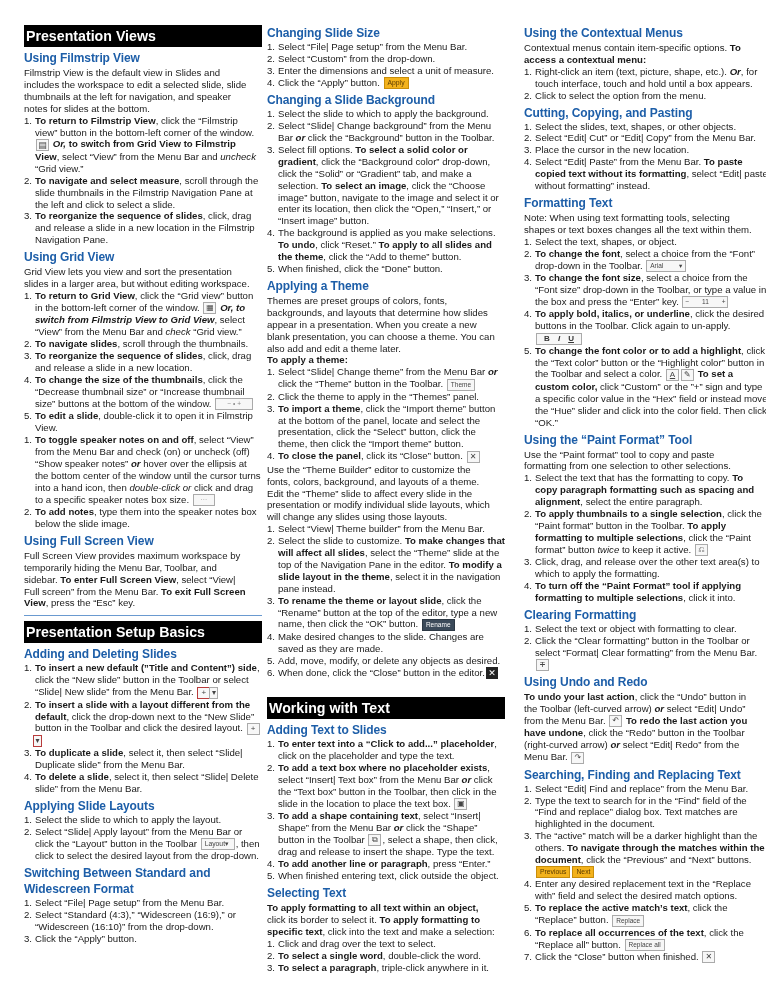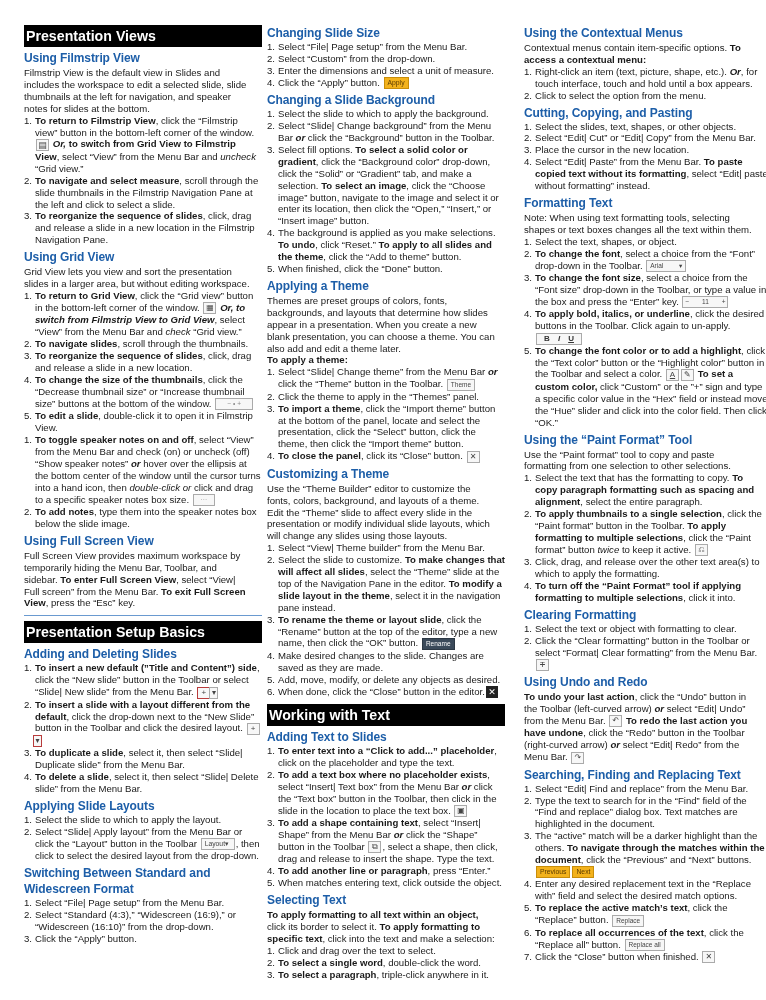--- a/index.html
+++ b/index.html
@@ -152,40 +152,39 @@
   <div class="h2">Applying a Theme</div>
   <div class="para">Themes are preset groups of colors, fonts, backgrounds, and layouts that determine how slides appear in a presentation. When you create a new blank presentation, you can choose a theme. You can also add and edit a theme later.</div>
   <div><b>To apply a theme:</b></div>
   <ol class="steps">
     <li><span class="num">1.</span><span>Select “Slide| Change theme” from the Menu Bar </span><b><i>or</i></b><span> click the “Theme” button in the Toolbar.</span> <span class="ui theme">Theme</span></li>
     <li><span class="num">2.</span><span>Click the theme to apply in the “Themes” panel.</span></li>
     <li><span class="num">3.</span><b>To import a theme</b><span>, click the “Import theme” button at the bottom of the panel, locate and select the presentation, click the “Select” button, click the theme, then click the “Import theme” button.</span></li>
     <li><span class="num">4.</span><b>To close the panel</b><span>, click its “Close” button.</span> <span class="ui sq">✕</span></li>
   </ol>
 
-  <div class="h2">Customizing a Theme</div>
   <div class="para">Use the “Theme Builder” editor to customize the fonts, colors, background, and layouts of a theme. Edit the “Theme” slide to affect every slide in the presentation or modify individual slide layouts, which will change any slides using those layouts.</div>
   <ol class="steps">
     <li><span class="num">1.</span><span>Select “View| Theme builder” from the Menu Bar.</span></li>
     <li><span class="num">2.</span><span>Select the slide to customize. </span><b>To make changes that will affect all slides</b><span>, select the “Theme” slide at the top of the Navigation Pane in the editor. </span><b>To modify a slide layout in the theme</b><span>, select it in the navigation pane instead.</span></li>
     <li><span class="num">3.</span><b>To rename the theme or layout slide</b><span>, click the “Rename” button at the top of the editor, type a new name, then click the “OK” button.</span> <span class="ui dark">Rename</span></li>
     <li><span class="num">4.</span><span>Make desired changes to the slide. Changes are saved as they are made.</span></li>
     <li><span class="num">5.</span><span>Add, move, modify, or delete any objects as desired.</span></li>
     <li><span class="num">6.</span><span>When done, click the “Close” button in the editor.</span><span class="ui xdark">✕</span></li>
   </ol>
 
-  <div class="banner" style="margin-top:6px;">Working with Text</div>
+  <div class="banner" style="margin-top:18px;">Working with Text</div>
 
   <div class="h2">Adding Text to Slides</div>
   <ol class="steps">
     <li><span class="num">1.</span><b>To enter text into a “Click to add...” placeholder</b><span>, click on the placeholder and type the text.</span></li>
     <li><span class="num">2.</span><b>To add a text box where no placeholder exists</b><span>, select “Insert| Text box” from the Menu Bar </span><b><i>or</i></b><span> click the “Text box” button in the Toolbar, then click in the slide in the location to place the text box.</span> <span class="ui sq">▣</span></li>
     <li><span class="num">3.</span><b>To add a shape containing text</b><span>, select “Insert| Shape” from the Menu Bar </span><b><i>or</i></b><span> click the “Shape” button in the Toolbar</span> <span class="ui sq">⧉</span><span>, select a shape, then click, drag and release to insert the shape. Type the text.</span></li>
     <li><span class="num">4.</span><b>To add another line or paragraph</b><span>, press “Enter.”</span></li>
-    <li><span class="num">5.</span><span>When matches entering text, click outside the object.</span></li>
+    <li><span class="num">5.</span><span>When finished entering text, click outside the object.</span></li>
   </ol>
 
   <div class="h2">Selecting Text</div>
   <div class="para"><b>To apply formatting to all text within an object,</b><span> click its border to select it. </span><b>To apply formatting to specific text</b><span>, click into the text and make a selection:</span></div>
   <ol class="steps">
     <li><span class="num">1.</span><span>Click and drag over the text to select.</span></li>
     <li><span class="num">2.</span><b>To select a single word</b><span>, double-click the word.</span></li>
     <li><span class="num">3.</span><b>To select a paragraph</b><span>, triple-click anywhere in it.</span></li>
   </ol>
 </div>

